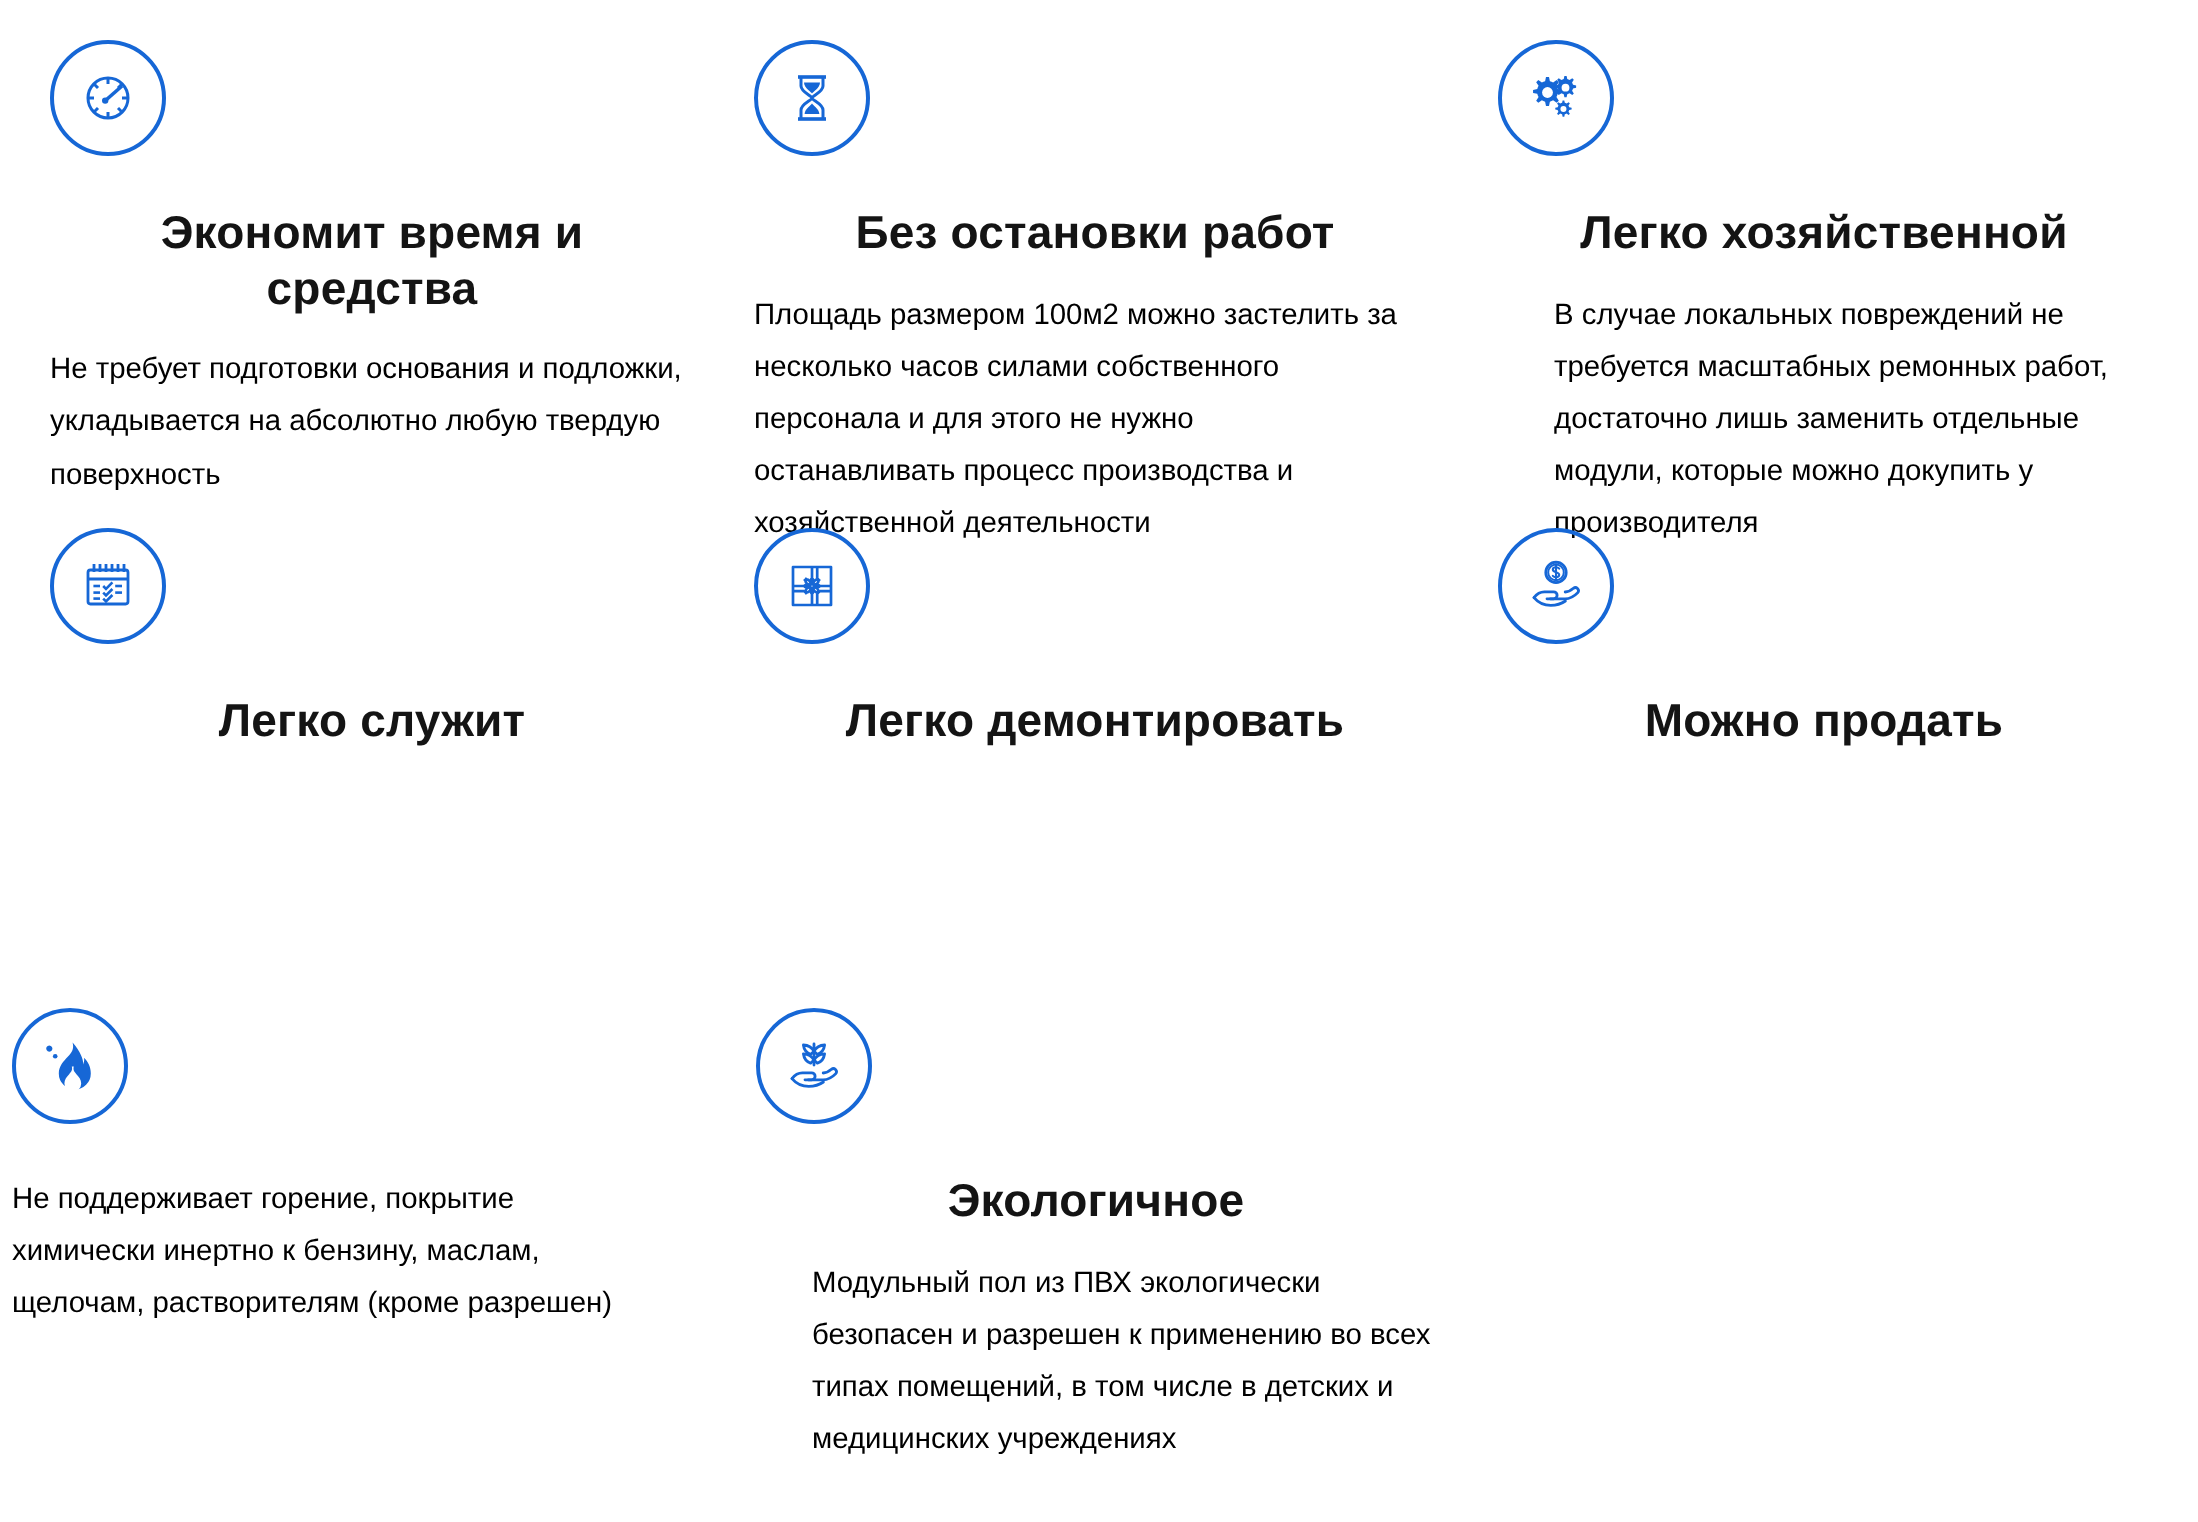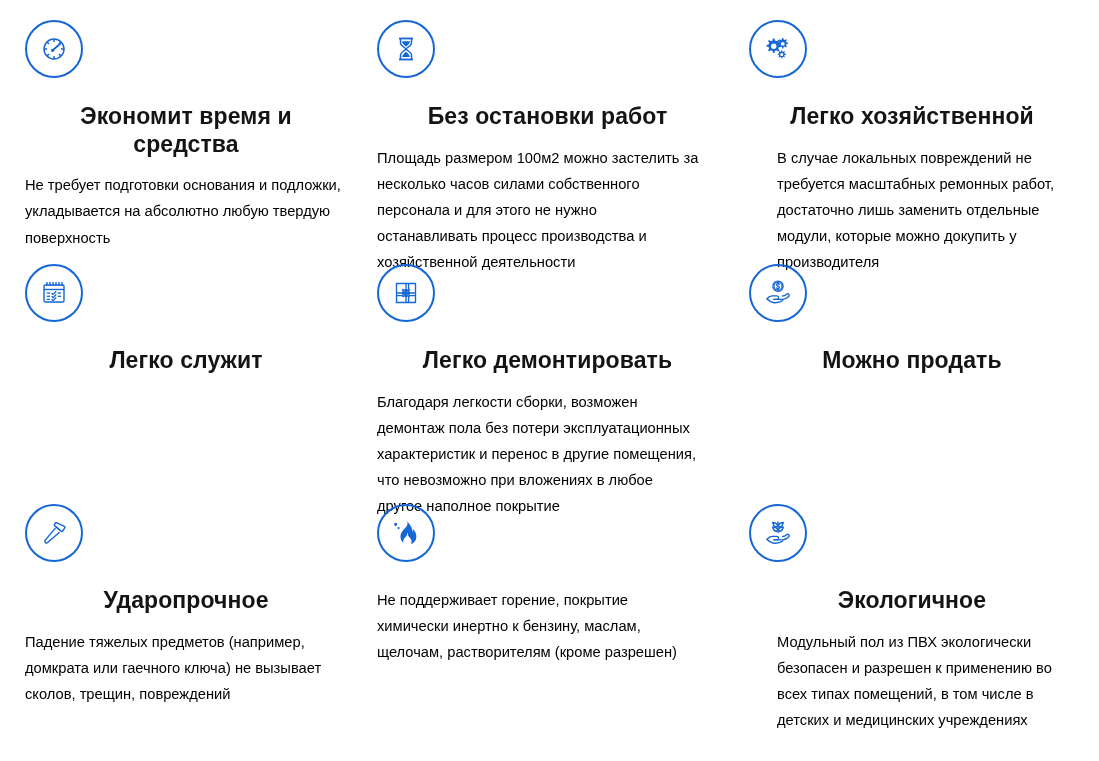--- a/index.html
+++ b/index.html
@@ -163,53 +163,39 @@
         <svg width="30" height="30" viewBox="0 0 30 30" fill="none" stroke="#1667d6" stroke-width="1.35" stroke-linejoin="round">
           <rect x="5.5" y="5.5" width="19" height="19"></rect>
           <path d="M5.5 15 L11 15 a1.9 1.9 0 1 0 0-2.6 M11 15 a1.9 1.9 0 1 1 0 2.6 L5.5 17.6"></path>
           <path d="M15 5.5 L15 11 a1.9 1.9 0 1 1 -2.6 0 M15 11 a1.9 1.9 0 1 0 2.6 0 L17.6 5.5"></path>
           <path d="M24.5 15 L19 15 a1.9 1.9 0 1 1 0-2.6 M19 15 a1.9 1.9 0 1 0 0 2.6 L24.5 17.6"></path>
           <path d="M15 24.5 L15 19 a1.9 1.9 0 1 0 -2.6 0 M15 19 a1.9 1.9 0 1 1 2.6 0 L17.6 24.5"></path>
         </svg>
       </span>
     </div>
     <h3 class="feature-title">Легко демонтировать</h3>
-    <p class="feature-desc">Благодаря легкости сборки, возможен демонтаж пола без потери эксплуатационных характеристик и перенос в другие помещения, что невозможно при вложениях в любое другое наполное покрытие</p>
   </section>
 
   <section class="feature-card col-3">
     <div class="icon-badge">
       <span>
         <svg width="32" height="32" viewBox="0 0 32 32" fill="none" stroke="#1667d6" stroke-width="1.4" stroke-linejoin="round" stroke-linecap="round">
           <circle cx="16" cy="9.2" r="5.1"></circle>
           <circle cx="16" cy="9.2" r="3.9" stroke-width="1"></circle>
           <path d="M17.6 7.3 a1.9 1.5 0 0 0 -1.6-.7 c-1 0-1.6 .5-1.6 1.2 0 1.7 3.2 .9 3.2 2.6 0 .7-.7 1.2-1.6 1.2 a1.9 1.5 0 0 1 -1.6-.7" stroke-width="1.05"></path>
           <line x1="16" y1="5.2" x2="16" y2="13.2" stroke-width="1.05"></line>
           <path d="M5 21.8 c1.4-1.9 3.1-2.9 5.2-2.9 l4.6 0 a1.75 1.75 0 0 1 0 3.5 l-3.3 0"></path>
           <path d="M13.2 22.4 l7.3 0 c2.6 0 4.6-1.2 6.4-3.1 a1.55 1.55 0 0 0 -2.2-2.15 c-1.3 1.15-2.6 1.85-4.1 1.85"></path>
           <path d="M5 21.8 c2.1 2.5 5 3.9 8.4 3.9 2.9 0 5.3-.8 7.3-2.2"></path>
         </svg>
       </span>
     </div>
     <h3 class="feature-title">Можно продать</h3>
   </section>
 
-  <section class="feature-card col-1">
-    <div class="icon-badge">
-      <span>
-        <svg width="32" height="32" viewBox="0 0 32 32" fill="none" stroke="#1667d6" stroke-width="1.45" stroke-linejoin="round" stroke-linecap="round">
-          <path d="M18.2 5.6 L26.4 9.4 a1 1 0 0 1 .4 1.5 L24.6 14 a1 1 0 0 1 -1.5 .2 L16.6 8.6 a1 1 0 0 1 .1-1.5 l.4-.4 a1 1 0 0 1 1.1-1.1 z"></path>
-          <path d="M17.2 11.4 L7.3 23.1 a1.7 1.7 0 0 0 2.4 2.4 L21.2 15.5"></path>
-          <line x1="17.9" y1="9.6" x2="22.2" y2="13.2" stroke-width="1.2"></line>
-        </svg>
-      </span>
-    </div>
-    <h3 class="feature-title">Ударопрочное</h3>
-    <p class="feature-desc">Падение тяжелых предметов (например, домкрата или гаечного ключа) не вызывает сколов, трещин, повреждений</p>
-  </section>
 
   <section class="feature-card col-2">
     <div class="icon-badge">
       <span>
         <svg width="30" height="30" viewBox="0 0 30 30">
           <path d="M16.3 3.2 c.9 3.4-.6 5.2-2.3 7 -2.3 2.4-4.6 4.8-4.6 8.5 a8 8 0 0 0 16 0 c0-3.6-1.6-5.9-3.3-7.8 a6.4 6.4 0 0 1 -.5 3.3 c.1-2.7-1.4-6.4-5.3-11 z" fill="#1667d6"></path>
           <path d="M15.9 15.3 c.5 1.9-.4 2.8-1.3 3.8 -1.2 1.3-2.4 2.6-2.4 4.6 a4.2 4.2 0 0 0 8.4 0 c0-2-1.2-3.3-2.4-4.6 -.9-1-1.8-1.9-1.3-3.8 z" fill="#ffffff"></path>
           <path d="M6.2 6.3 a1.55 1.55 0 1 0 0 .02 z" fill="#1667d6"></path>
           <circle cx="7.6" cy="10.1" r="1.15" fill="#1667d6"></circle>
         </svg>

